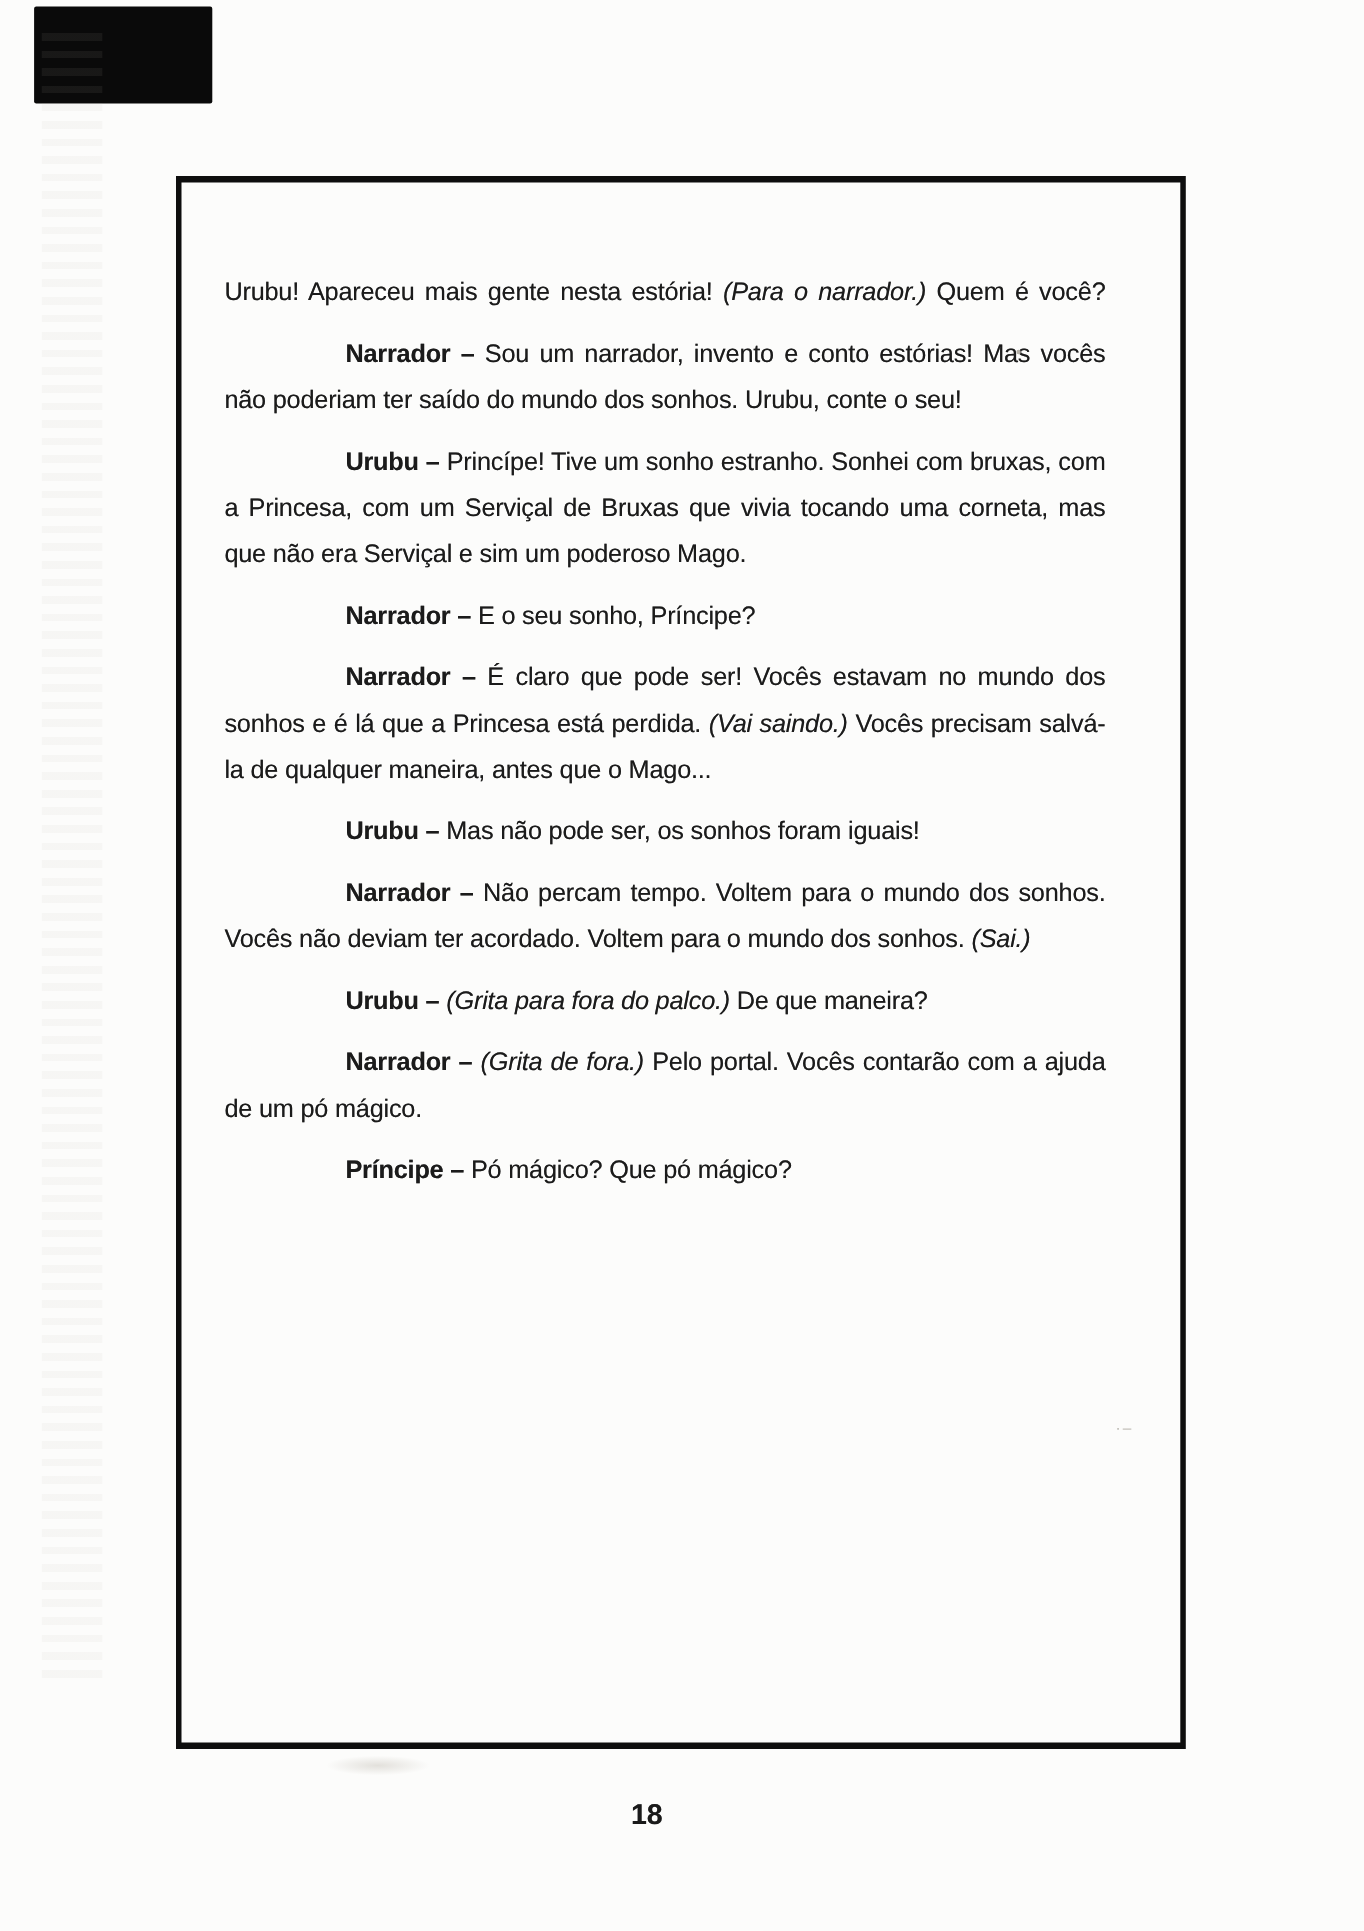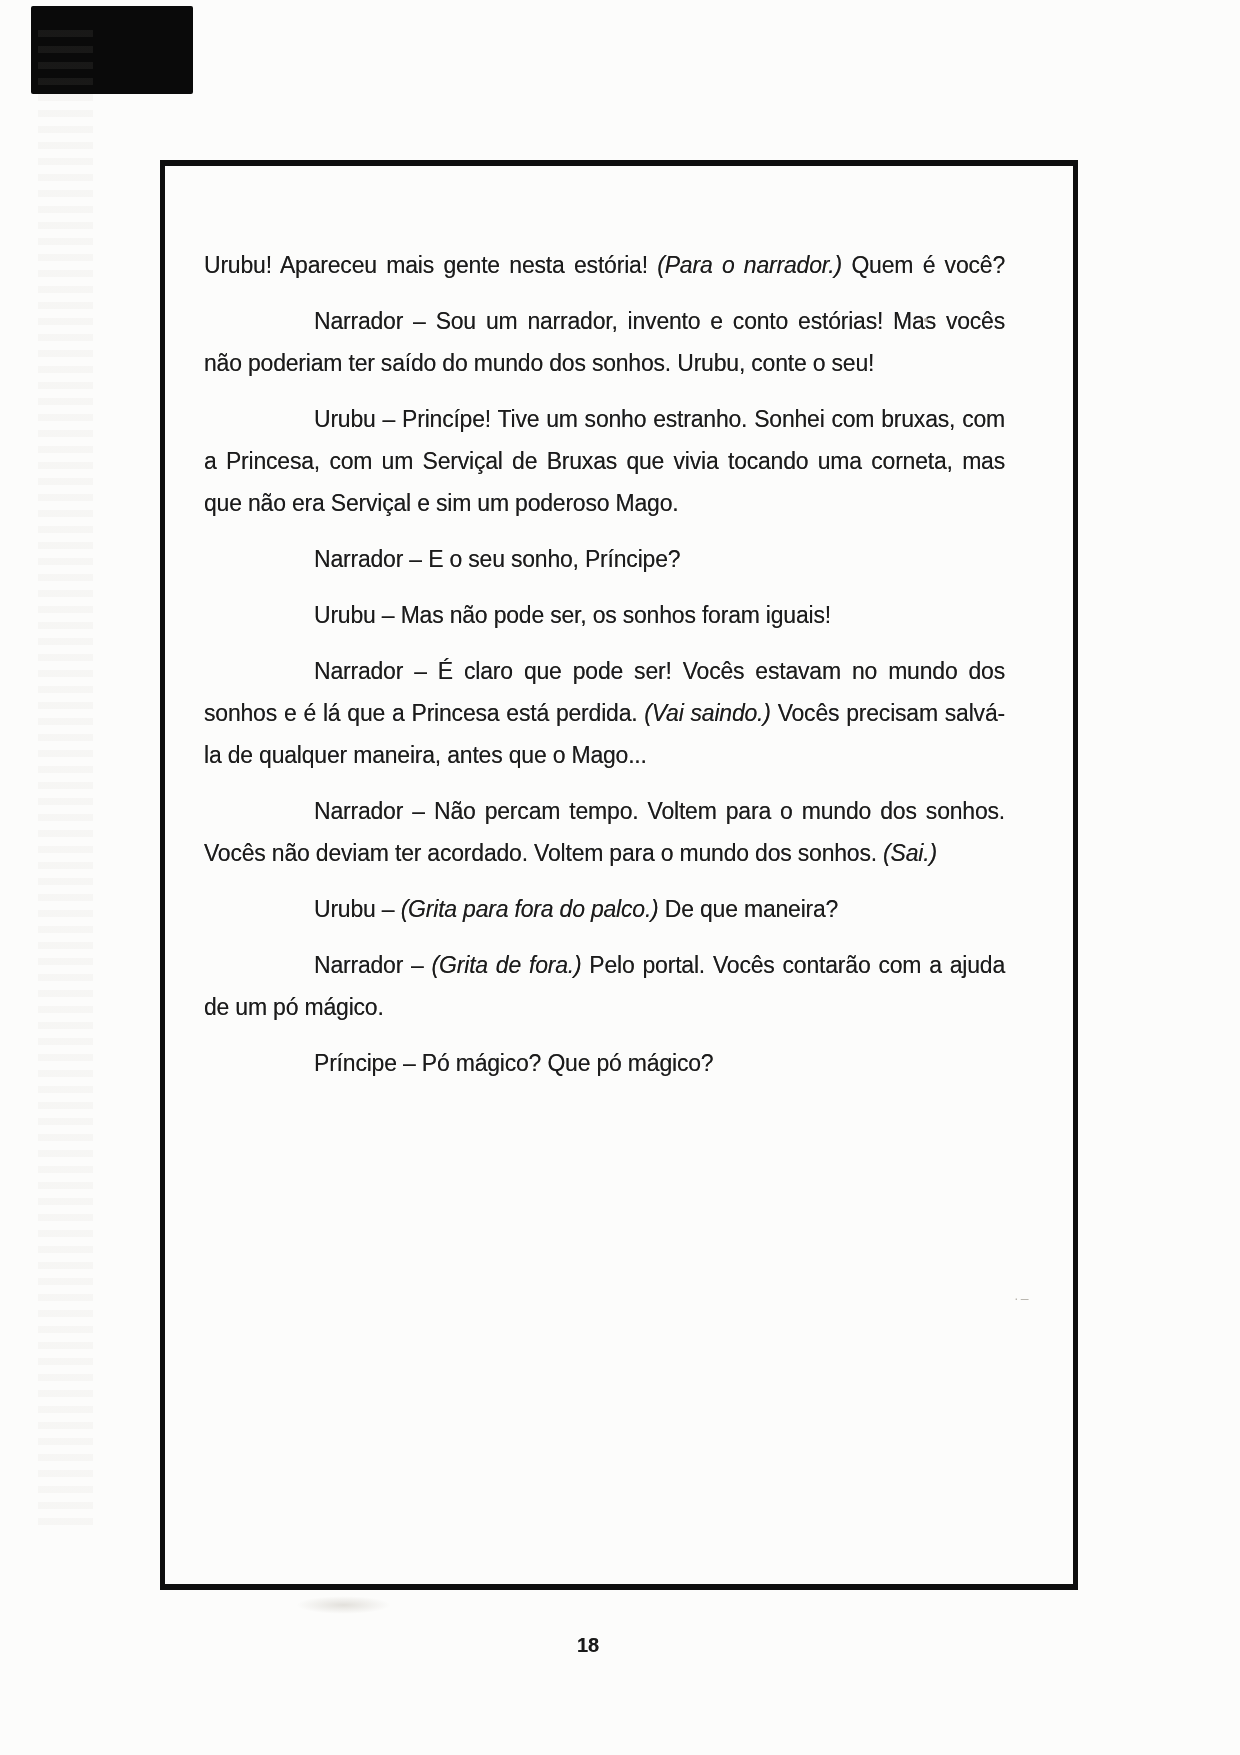--- a/index.html
+++ b/index.html
@@ -54,27 +54,27 @@
     font-size: 23px;
     line-height: 42px;
     letter-spacing: -0.2px;
     text-align: justify;
     text-shadow: 0 0 0.4px rgba(0,0,0,0.55);
     hyphens: none;
   }
   .textblock p { margin: 0 0 14px 0; }
   .textblock p.indent { text-indent: 110px; }
   .textblock p.justify-last { text-align-last: justify; }
-  .textblock b { font-weight: 400; }
+  .textblock b { font-weight: 700; }
   .textblock i { font-style: italic; }
   .page-number {
     position: absolute;
     left: 588px; top: 1634px;
     transform: translateX(-50%);
-    font-size: 20px;
+    font-size: 26px;
     font-weight: 700;
     color: #1a1a1a;
     text-shadow: 0 0 0.4px rgba(0,0,0,0.5);
   }
   
   .stray-mark-right {
     position: absolute;
     left: 1014px; top: 1290px;
     color: #aaa69e;
     font-size: 14px;
@@ -102,22 +102,22 @@
   <div class="scan-block"></div>
   <div class="scan-streaks"></div>
 
   <div class="frame"></div>
 
   <div class="textblock">
       <p class="justify-last"><span>Urubu! Apareceu mais gente nesta estória! </span><i>(Para o narrador.)</i><span> Quem é você?</span></p>
       <p class="indent"><b>Narrador – </b><span>Sou um narrador, invento e conto estórias! Mas vocês não poderiam ter saído do mundo dos sonhos. Urubu, conte o seu!</span></p>
       <p class="indent"><b>Urubu – </b><span>Princípe! Tive um sonho estranho. Sonhei com bruxas, com a Princesa, com um Serviçal de Bruxas que vivia tocando uma corneta, mas que não era Serviçal e sim um poderoso Mago.</span></p>
       <p class="indent"><b>Narrador – </b><span>E o seu sonho, Príncipe?</span></p>
+      <p class="indent"><b>Narrador – </b><span>É claro que pode ser! Vocês estavam no mundo dos sonhos e é lá que a Princesa está perdida. </span><i>(Vai saindo.)</i><span> Vocês precisam salvá-la de qualquer maneira, antes que o Mago...</span></p>
       <p class="indent"><b>Urubu – </b><span>Mas não pode ser, os sonhos foram iguais!</span></p>
-      <p class="indent"><b>Narrador – </b><span>É claro que pode ser! Vocês estavam no mundo dos sonhos e é lá que a Princesa está perdida. </span><i>(Vai saindo.)</i><span> Vocês precisam salvá-la de qualquer maneira, antes que o Mago...</span></p>
       <p class="indent"><b>Narrador – </b><span>Não percam tempo. Voltem para o mundo dos sonhos. Vocês não deviam ter acordado. Voltem para o mundo dos sonhos. </span><i>(Sai.)</i></p>
       <p class="indent"><b>Urubu – </b><i>(Grita para fora do palco.)</i><span> De que maneira?</span></p>
       <p class="indent"><b>Narrador – </b><i>(Grita de fora.)</i><span> Pelo portal. Vocês contarão com a ajuda de um pó mágico.</span></p>
       <p class="indent"><b>Príncipe – </b><span>Pó mágico? Que pó mágico?</span></p>
     </div>
 
   <div class="stray-mark-right">·–</div>
   <div class="stray-dot"></div>
   <div class="smudge-bottom"></div>
 

